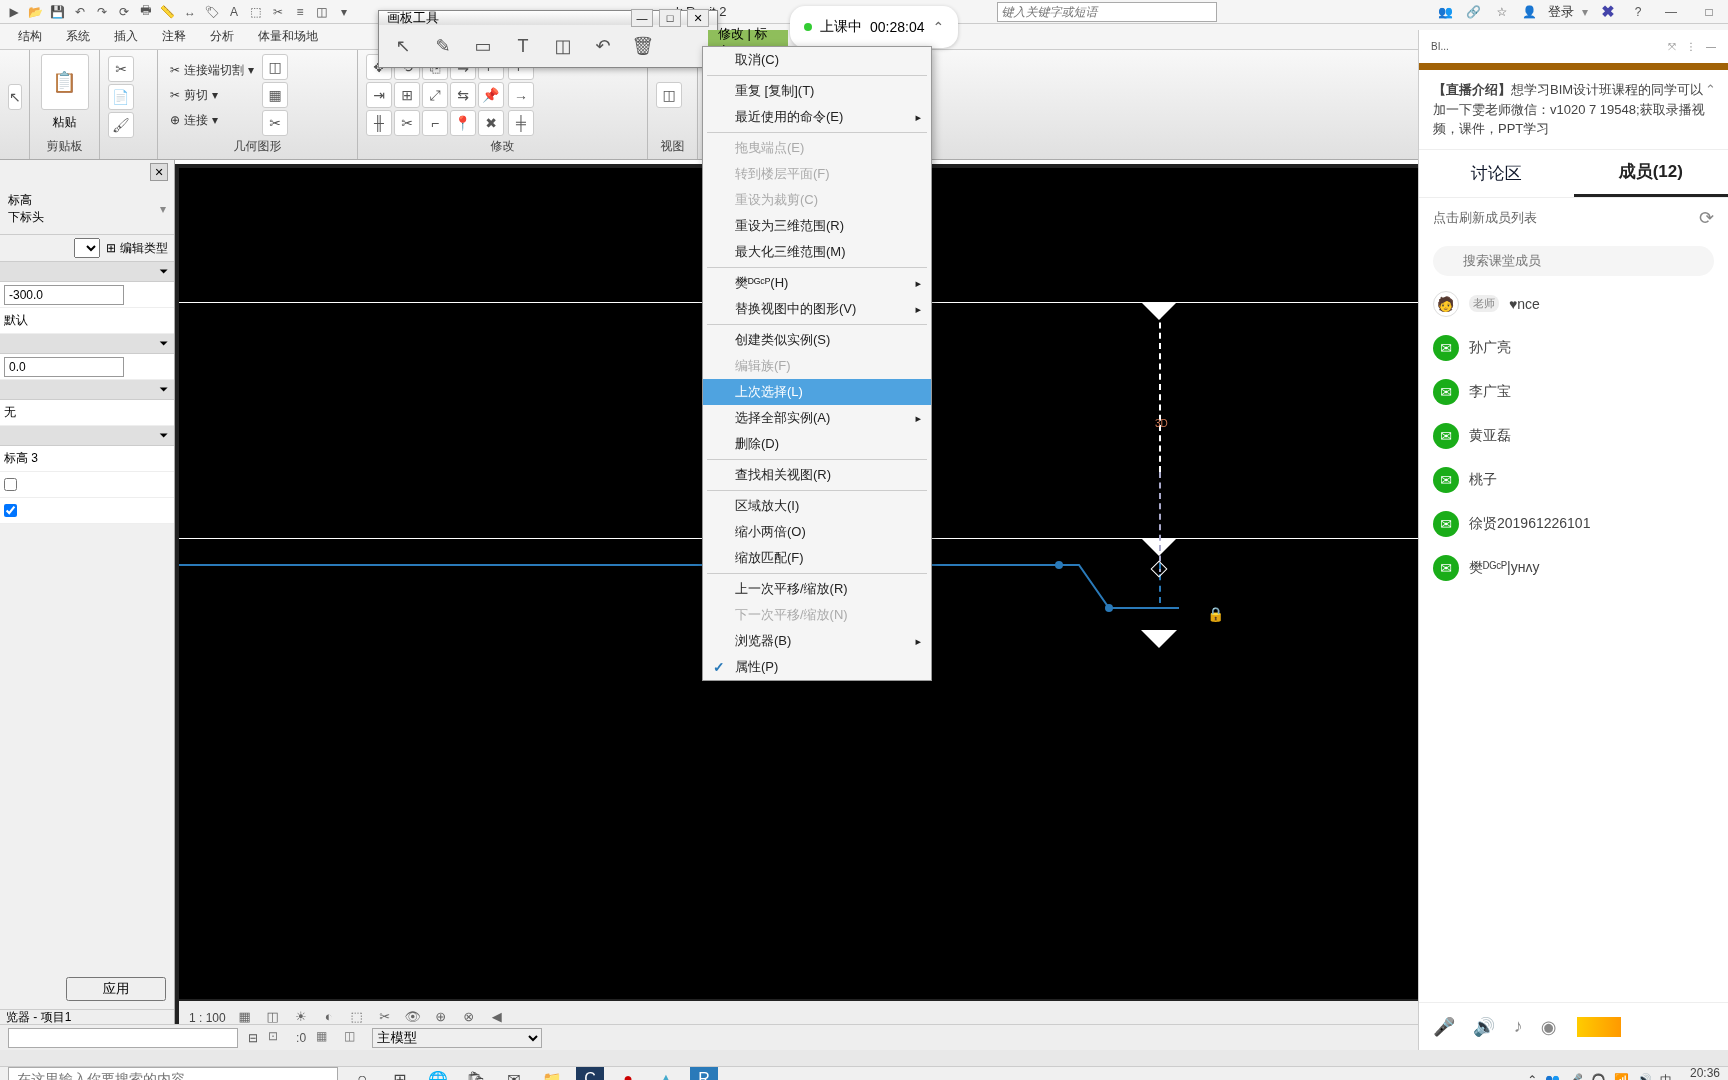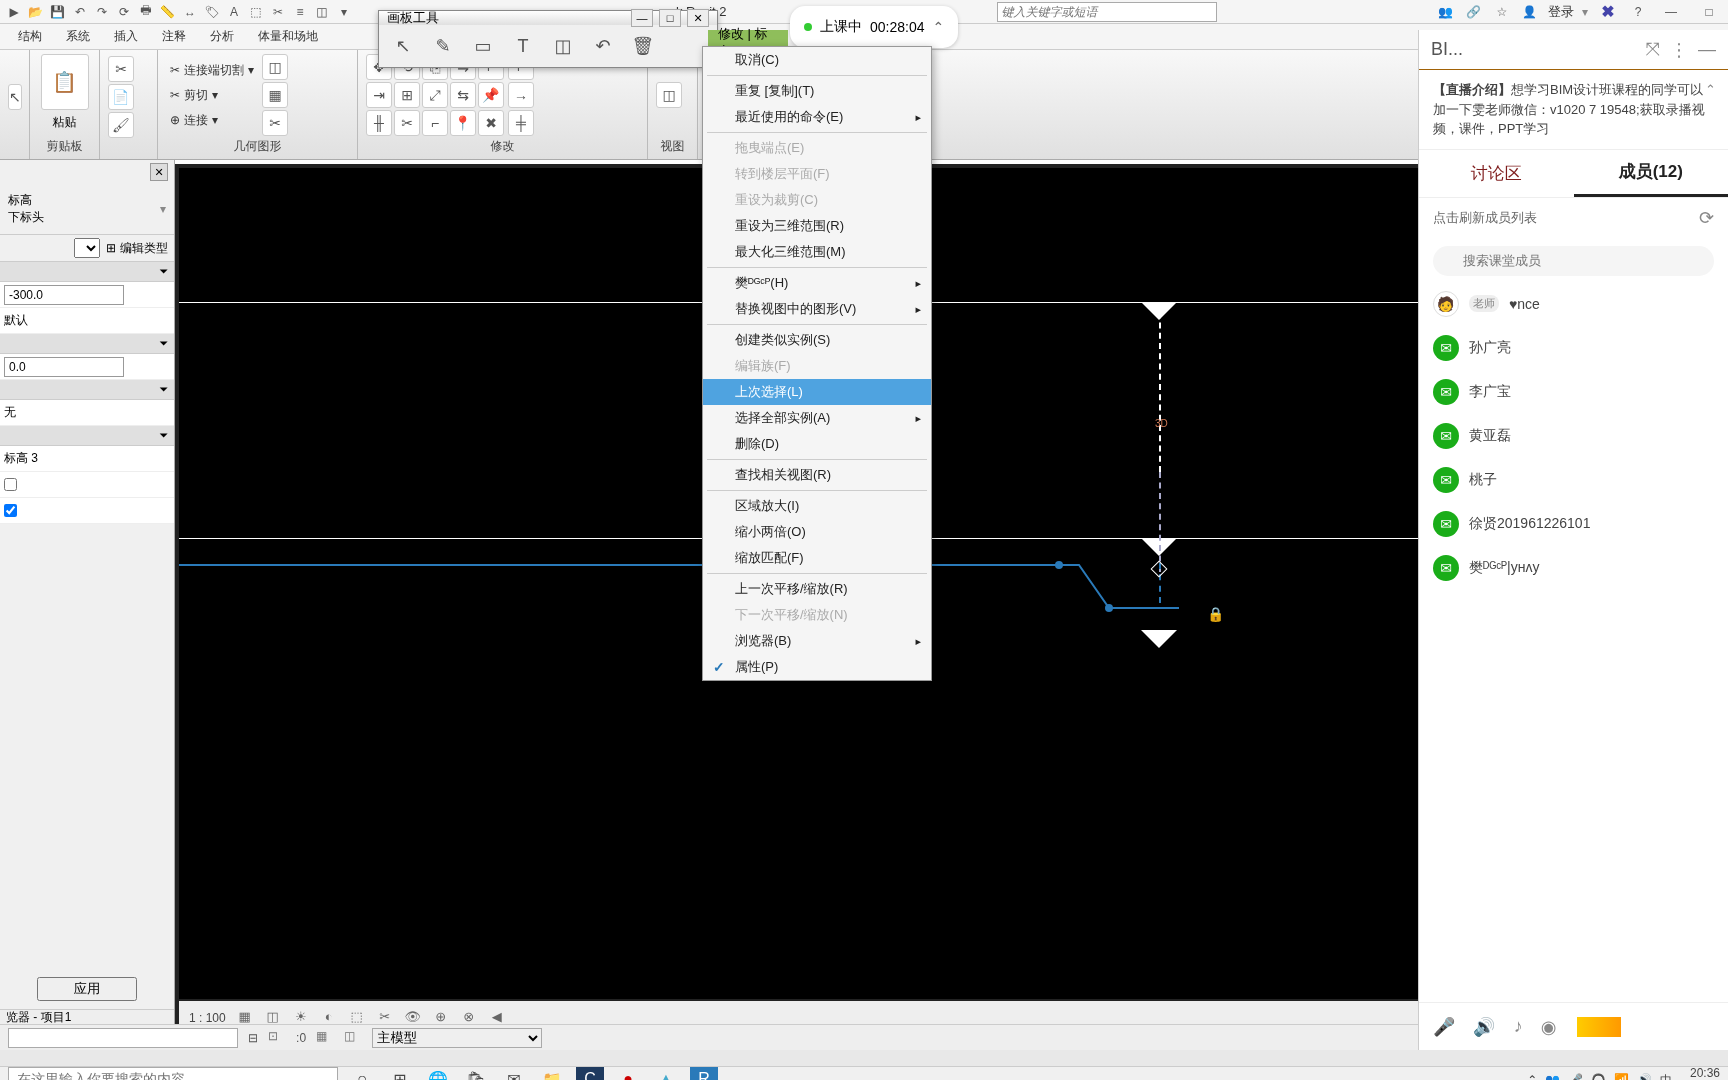--- a/index.html
+++ b/index.html
@@ -43,21 +43,21 @@
 .props-close { height: 24px; display: flex; justify-content: flex-end; align-items: center; padding: 0 6px; }
 .props-close-x { width: 18px; height: 18px; background: #ddd; border: 1px solid #999; display: flex; align-items: center; justify-content: center; font-size: 11px; }
 .props-type { padding: 8px; display: flex; flex-direction: column; gap: 2px; }
 .props-edit { height: 28px; display: flex; align-items: center; justify-content: flex-end; padding: 0 6px; gap: 6px; border-top: 1px solid #ccc; border-bottom: 1px solid #ccc; }
 .props-edit select { width: 26px; height: 20px; }
 .props-edit-btn { display: flex; align-items: center; gap: 4px; font-size: 12px; }
 .props-grid { background: #fff; }
 .props-header { background: #e0e0e0; padding: 3px 6px; font-size: 11px; border-bottom: 1px solid #ccc; display: flex; justify-content: space-between; }
 .props-row { height: 26px; display: flex; align-items: center; padding: 0 4px; border-bottom: 1px solid #eee; }
 .props-row input[type=text] { width: 120px; height: 20px; border: 1px solid #999; padding: 0 4px; font-size: 12px; }
-.props-apply { margin-top: auto; padding: 8px; display: flex; justify-content: center; }
+.props-apply { margin-top: auto; padding: 8px; display: flex; justify-content: flex-end; }
 .props-apply button { width: 100px; height: 24px; }
 .browser { height: 16px; background: #eee; border-top: 1px solid #ccc; padding: 0 6px; display: flex; align-items: center; font-size: 12px; }
 
 .canvas-wrap { flex: 1; position: relative; background: #222; border-top: 4px solid #fff; }
 .canvas { position: absolute; top: 4px; left: 4px; right: 2px; bottom: 26px; background: #000; overflow: hidden; }
 .dim-text { position: absolute; color: #fff; font-family: "Times New Roman", serif; font-size: 38px; }
 .dim-line { position: absolute; background: #fff; }
 .level-tri { position: absolute; width: 0; height: 0; border-left: 18px solid transparent; border-right: 18px solid transparent; border-top: 18px solid #fff; }
 .dash-v { position: absolute; width: 0; border-left: 2px dashed #fff; }
 .lock-icon { position: absolute; color: #ffe680; font-size: 14px; }
@@ -76,27 +76,27 @@
 .ctx-item.checked::before { content: "✓"; position: absolute; left: 10px; color: #2a7ab9; font-weight: bold; font-size: 14px; }
 .ctx-sep { height: 1px; background: #ccc; margin: 2px 4px; }
 
 
 .timer { position: absolute; top: 6px; left: 790px; height: 42px; background: #fff; border-radius: 15px; box-shadow: 0 1px 4px rgba(0,0,0,0.2); display: flex; align-items: center; padding: 0 14px; gap: 8px; z-index: 50; font-size: 14px; }
 .timer-dot { width: 8px; height: 8px; background: #3c3; border-radius: 50%; }
 .timer-arrow { color: #666; }
 
 
 .chat { position: absolute; top: 30px; right: 0; width: 310px; bottom: 30px; background: #fff; border-left: 1px solid #ccc; z-index: 40; display: flex; flex-direction: column; }
-.chat-title { height: 40px; display: flex; align-items: center; padding: 0 12px; border-bottom: 1px solid #a16207; font-size: 18px; color: #555; }
+.chat-title { height: 40px; display: flex; align-items: center; padding: 0 12px; border-bottom: 7px solid #a16207; font-size: 10px; color: #555; }
 .chat-title-btns { margin-left: auto; display: flex; gap: 10px; color: #888; }
 .chat-intro { padding: 10px 14px; font-size: 13px; color: #444; line-height: 1.5; border-bottom: 1px solid #eee; position: relative; }
 .chat-intro-title { font-weight: bold; }
 .chat-intro-exp { position: absolute; right: 12px; top: 10px; color: #888; }
 .chat-tabs { height: 48px; display: flex; border-bottom: 1px solid #eee; }
-.chat-tab { flex: 1; display: flex; align-items: center; justify-content: center; font-size: 17px; color: #7f1d1d; }
+.chat-tab { flex: 1; display: flex; align-items: center; justify-content: center; font-size: 17px; color: #0f172a; }
 .chat-tab.active { color: #222; font-weight: bold; border-bottom: 3px solid #222; }
 .chat-refresh { height: 40px; display: flex; align-items: center; padding: 0 14px; font-size: 13px; color: #666; }
 .chat-refresh-icon { margin-left: auto; color: #888; font-size: 18px; }
 .chat-search { height: 44px; padding: 8px 14px; }
 .chat-search-box { width: 100%; height: 30px; background: #f5f5f5; border: none; border-radius: 15px; padding: 0 30px; font-size: 13px; color: #aaa; position: relative; }
 .chat-list { flex: 1; overflow: auto; }
 .chat-member { height: 44px; display: flex; align-items: center; padding: 0 14px; gap: 10px; font-size: 14px; color: #444; }
 .chat-avatar { width: 26px; height: 26px; border-radius: 50%; background: #1aad19; color: #fff; display: flex; align-items: center; justify-content: center; font-size: 14px; }
 .chat-avatar.t { background: #fff; border: 1px solid #ddd; }
 .chat-badge { background: #eee; color: #888; font-size: 11px; padding: 1px 4px; border-radius: 8px; }

